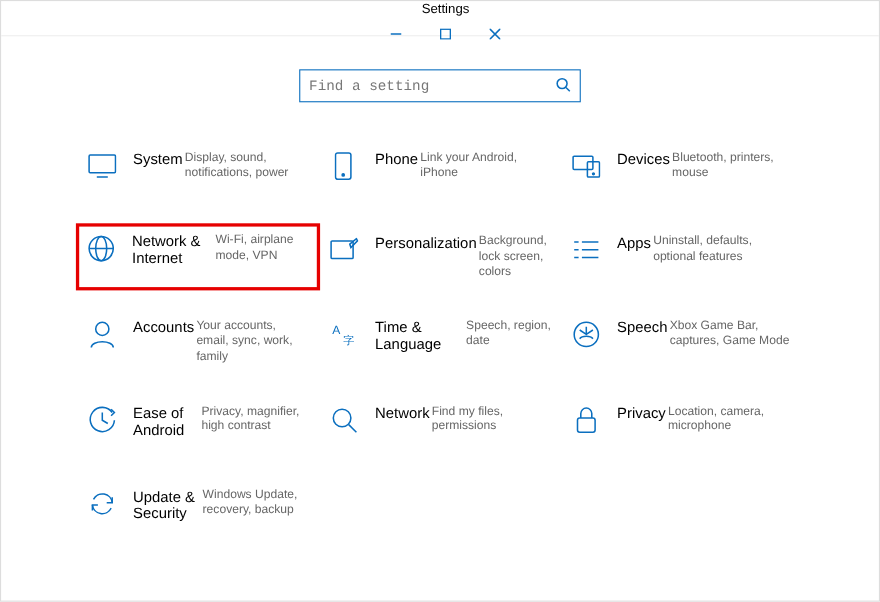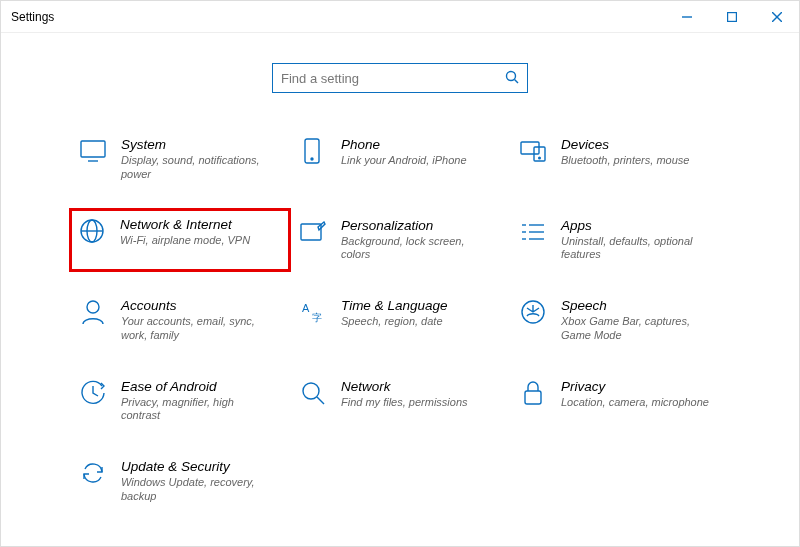--- a/index.html
+++ b/index.html
@@ -14,20 +14,21 @@
       overflow: hidden;
       position: relative;
     }
     .titlebar {
       height: 32px;
       display: flex;
       align-items: center;
       justify-content: space-between;
       padding-left: 10px;
       border-bottom: 1px solid #eee;
+      flex-direction: column;
     }
     .title-text { font-size: 12px; }
     .win-controls { display: flex; }
     .win-btn {
       width: 45px; height: 32px;
       display: flex; align-items: center; justify-content: center;
       font-family: "Segoe UI Symbol","Segoe MDL2 Assets";
       font-size: 10px; color:#333;
       cursor: default;
     }
@@ -42,21 +43,21 @@
       width: 256px;
       height: 30px;
       border: 1.5px solid #0b6fbf;
       display:flex; align-items:center;
       padding: 0 8px;
       justify-content: space-between;
     }
     .search-input {
       border:none; outline:none; flex:1;
       font-size: 13px; color:#555;
-      font-family: Liberation Sans, sans-serif;
+      font-family: Liberation Mono, monospace;
     }
     .search-input::placeholder { color:#777; }
     .search-icon { color:#0b6fbf; }
 
     .grid {
       display: grid;
       grid-template-columns: repeat(3, 210px);
       column-gap: 10px;
       row-gap: 28px;
       justify-content: center;
@@ -73,21 +74,21 @@
     .tile.highlight {
       border: 3px solid #e60000;
       padding: 6px 6px;
       margin: -6px;
     }
     .tile-icon {
       width: 28px; height:28px; flex-shrink:0;
       color:#0b6fbf;
       display:flex; align-items:center; justify-content:center;
     }
-    .tile-text { display:flex; flex-direction:column; gap:2px;font-style:italic; }
+    .tile-text { display:flex; flex-direction:row; gap:2px; }
     .tile-title { font-size: 13.5px; color:#000; }
     .tile-desc { font-size: 11px; color:#666; line-height:1.25; max-width:155px; }
     svg { stroke:#0b6fbf; fill:none; stroke-width:1.4; }
   </style>
 </head>
 <body>
 
 <div class="titlebar">
   <span class="title-text">Settings</span>
   <div class="win-controls">

